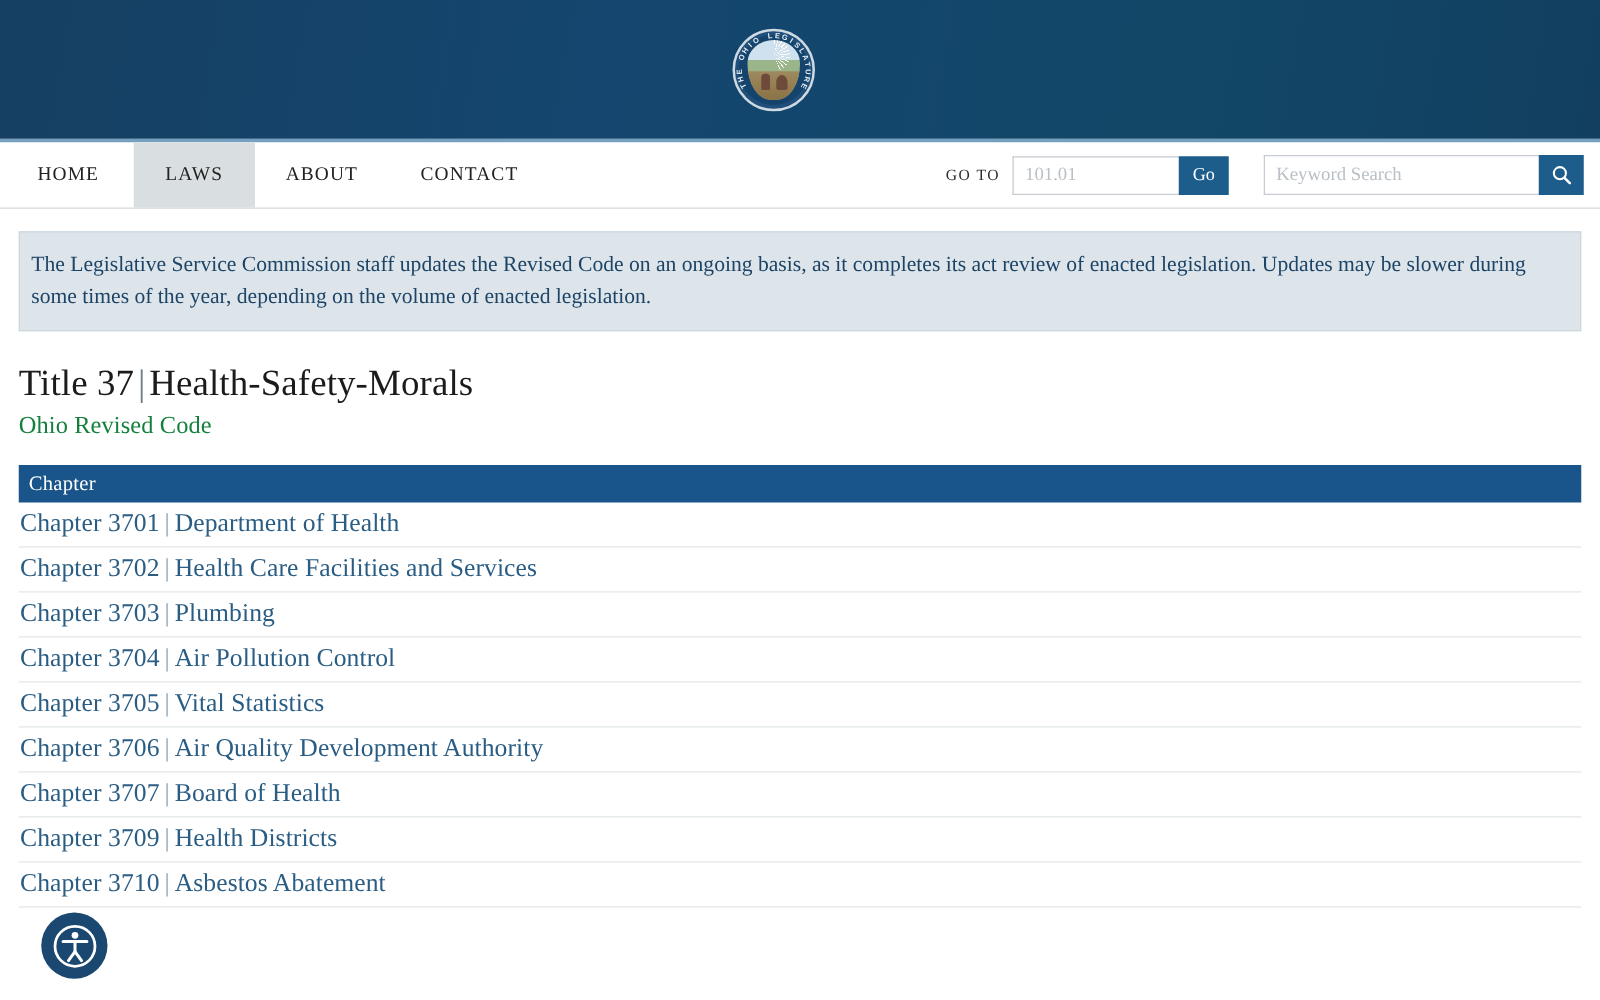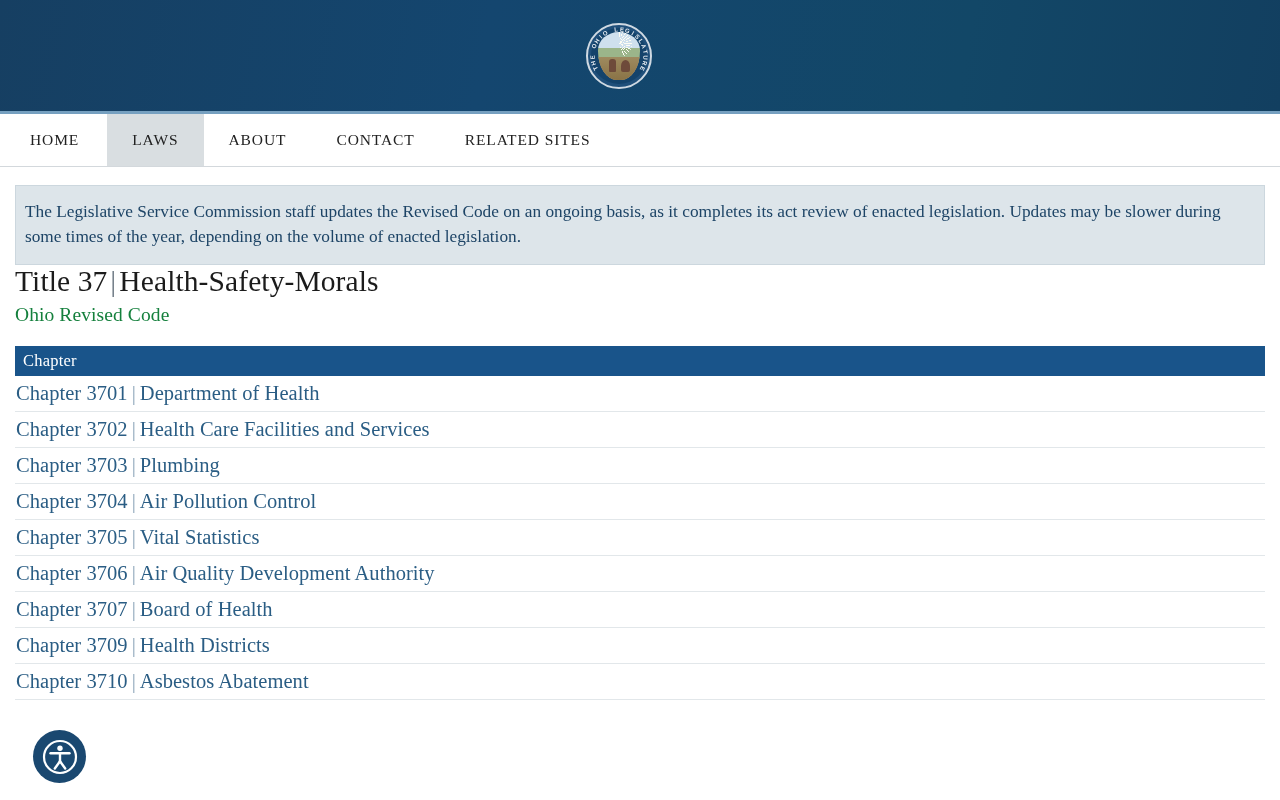--- a/index.html
+++ b/index.html
@@ -260,20 +260,21 @@
     background: #dde5ea;
     border: 1px solid #ccd7de;
     padding: 13px 9px 14px 9px;
     color: #1d4466;
     font-family: "Liberation Serif", serif;
     font-size: 17.3px;
     line-height: 1.47;
     max-width: 1250px;
   }
   .page-title {
+    margin-top: 26px;
     font-family: "Liberation Serif", serif;
     font-size: 29.5px;
     color: #1b1b1b;
     font-weight: 400;
     letter-spacing: 0.1px;
     line-height: 1.15;
   }
   .page-title .sep { color: #6f7b85; padding: 0 3px; }
   .page-subtitle {
     margin-top: 5px;
@@ -375,23 +376,37 @@
   </div>
 </div>
 <div class="masthead-underline"></div>
 
 <div class="navbar">
   <div class="nav-items">
     <div class="nav-item">HOME</div>
     <div class="nav-item active">LAWS</div>
     <div class="nav-item">ABOUT</div>
     <div class="nav-item">CONTACT</div>
-    <div class="nav-item">RELATED SITES</div>
   </div>
 
+  <div class="search-zone">
+    <span class="goto-label">GO TO</span>
+    <input class="goto-input" type="text" placeholder="101.01" style="">
+    <button class="go-btn">Go</button>
+
+    <div class="kw-wrap">
+      <input class="kw-input" type="text" placeholder="Keyword Search" style="">
+      <button class="kw-btn">
+        <svg width="19" height="19" viewBox="0 0 24 24">
+          <circle cx="10" cy="9.5" r="6.1" fill="none" stroke="#ffffff" stroke-width="2.1"></circle>
+          <line x1="14.6" y1="14.2" x2="20" y2="19.6" stroke="#ffffff" stroke-width="2.6" stroke-linecap="round"></line>
+        </svg>
+      </button>
+    </div>
+  </div>
 </div>
 
 <div class="content">
 
   <div class="notice">The Legislative Service Commission staff updates the Revised Code on an ongoing basis, as it completes its act review of enacted legislation. Updates may be slower during some times of the year, depending on the volume of enacted legislation.</div>
 
   <h1 class="page-title">
     <span>Title 37</span><span class="sep">|</span><span>Health-Safety-Morals</span>
   </h1>
   <div class="page-subtitle">Ohio Revised Code</div>

